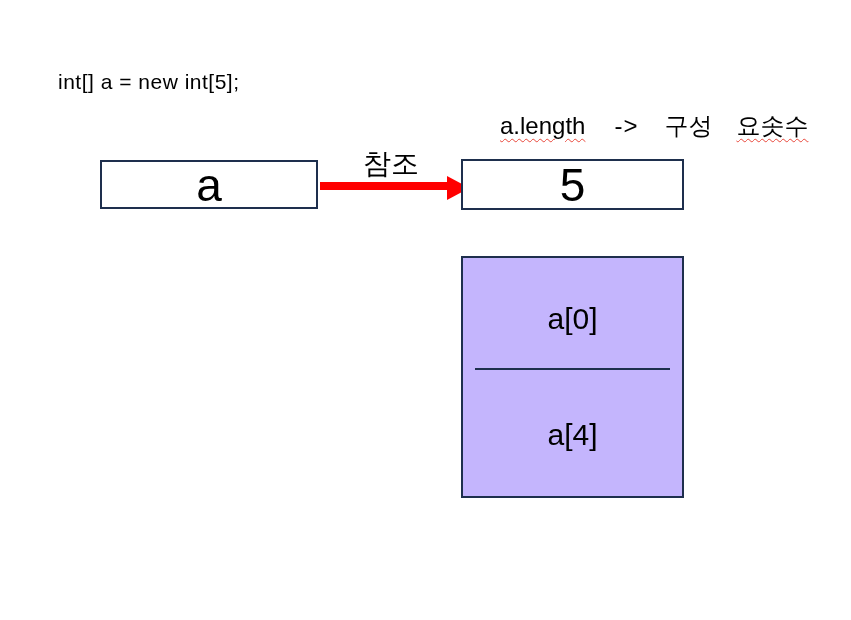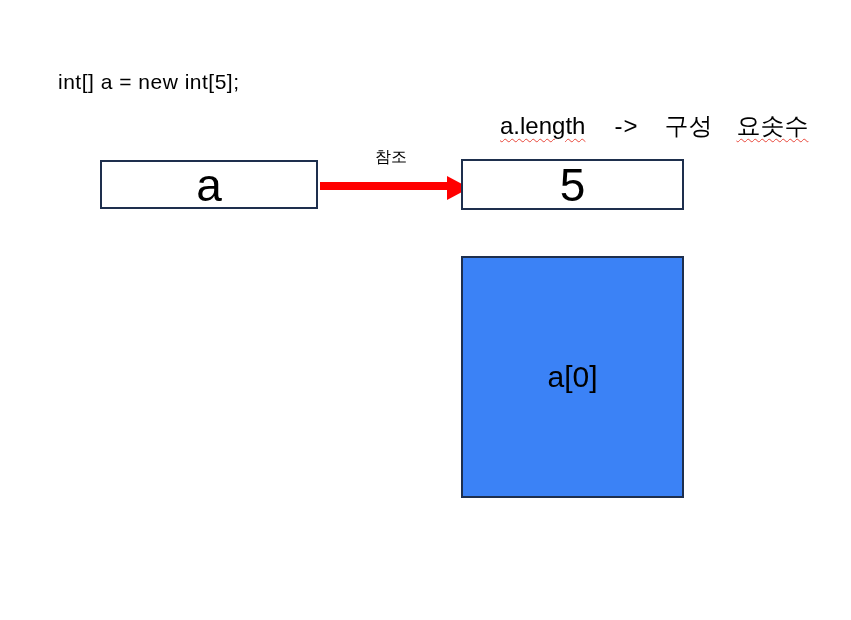--- a/index.html
+++ b/index.html
@@ -75,21 +75,21 @@
     left:421px; top:119px;
     width:223px; height:51px;
   }
   .box-5 .big-glyph{ font-size:46px; line-height:1; }
   
   .ref-label{
     position:absolute;
     left:280px; top:103px;
     width:142px;
     text-align:center;
-    font-size:16px;
+    font-size:28px;
     line-height:1.2;
   }
   .arrow-shaft{
     position:absolute;
     left:280px; top:142px;
     width:128px; height:4px;
     background:var(--arrow);
   }
   .arrow-head{
     position:absolute;
@@ -100,21 +100,21 @@
     border-left:15px solid var(--arrow);
   }
   
   .stack{
     position:absolute;
     left:421px; top:216px;
     width:223px; height:242px;
     border:2px solid var(--box-border);
     display:flex;
     flex-direction:column;
-    background:#3b82f6;
+    background:#c4b5fd;
   }
   .cell{
     flex:1;
     display:flex;
     align-items:center;
     justify-content:center;
     border-bottom:2px solid var(--box-border);
     font-size:30px;
     line-height:1;
   }
@@ -141,15 +141,18 @@
   <div class="arrow-head"></div>
 
   <div class="box box-5">
     <span class="big-glyph">5</span>
   </div>
 
   <div class="stack">
     <div class="cell">
       <span>a[0]</span>
     </div>
+    <div class="cell">
+      <span>a[4]</span>
+    </div>
   </div>
 
 </div>
 
 </body></html>

